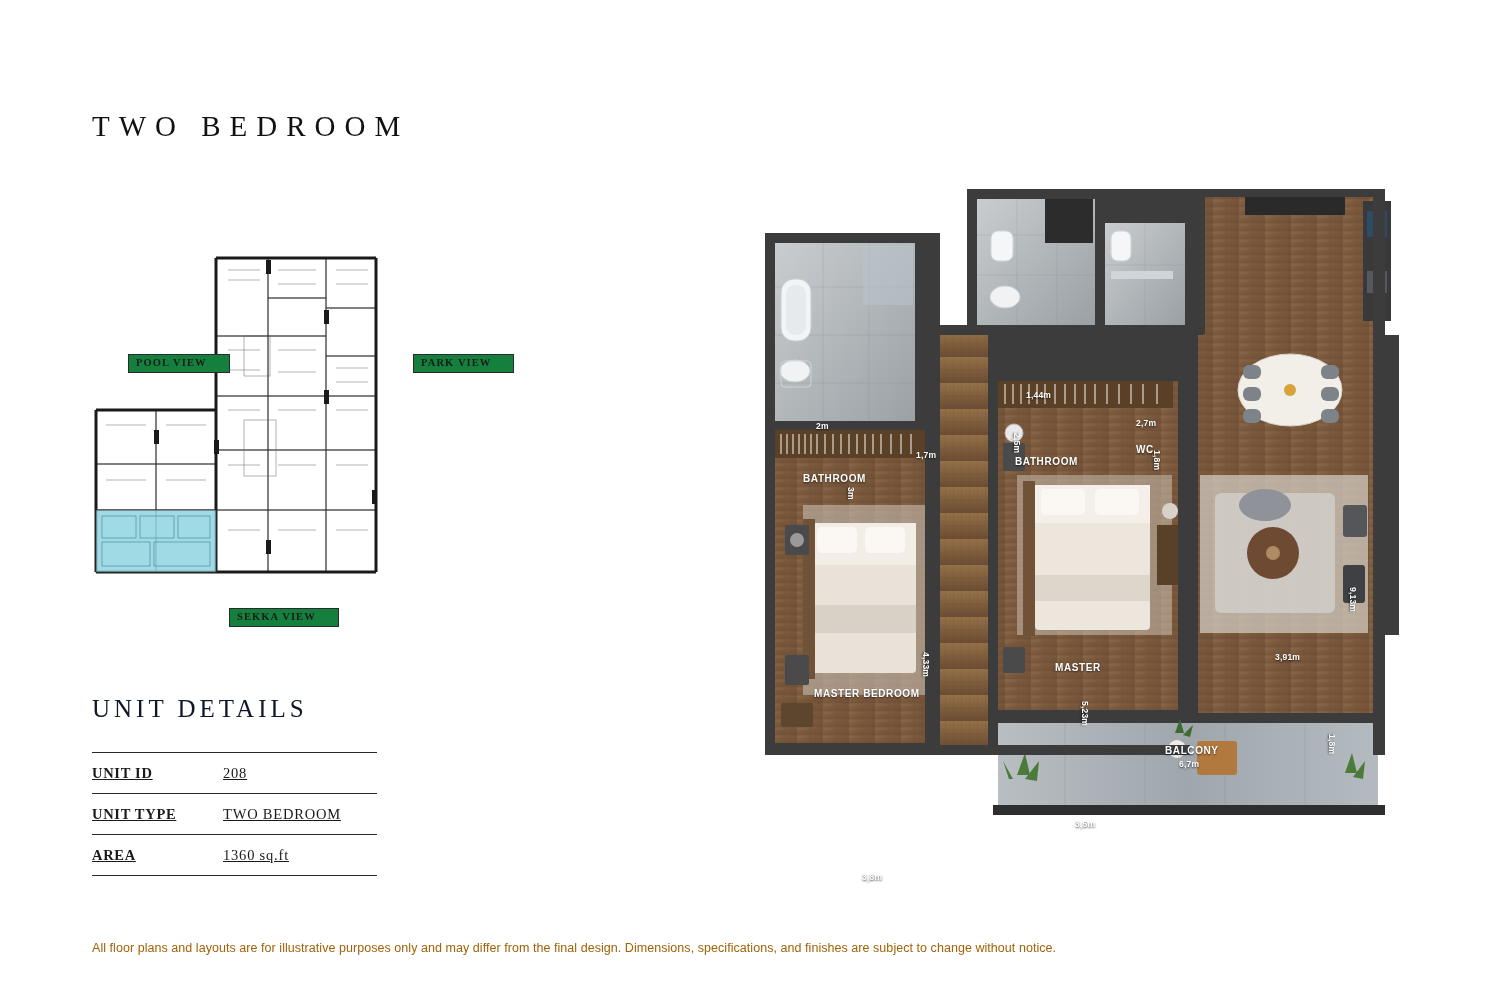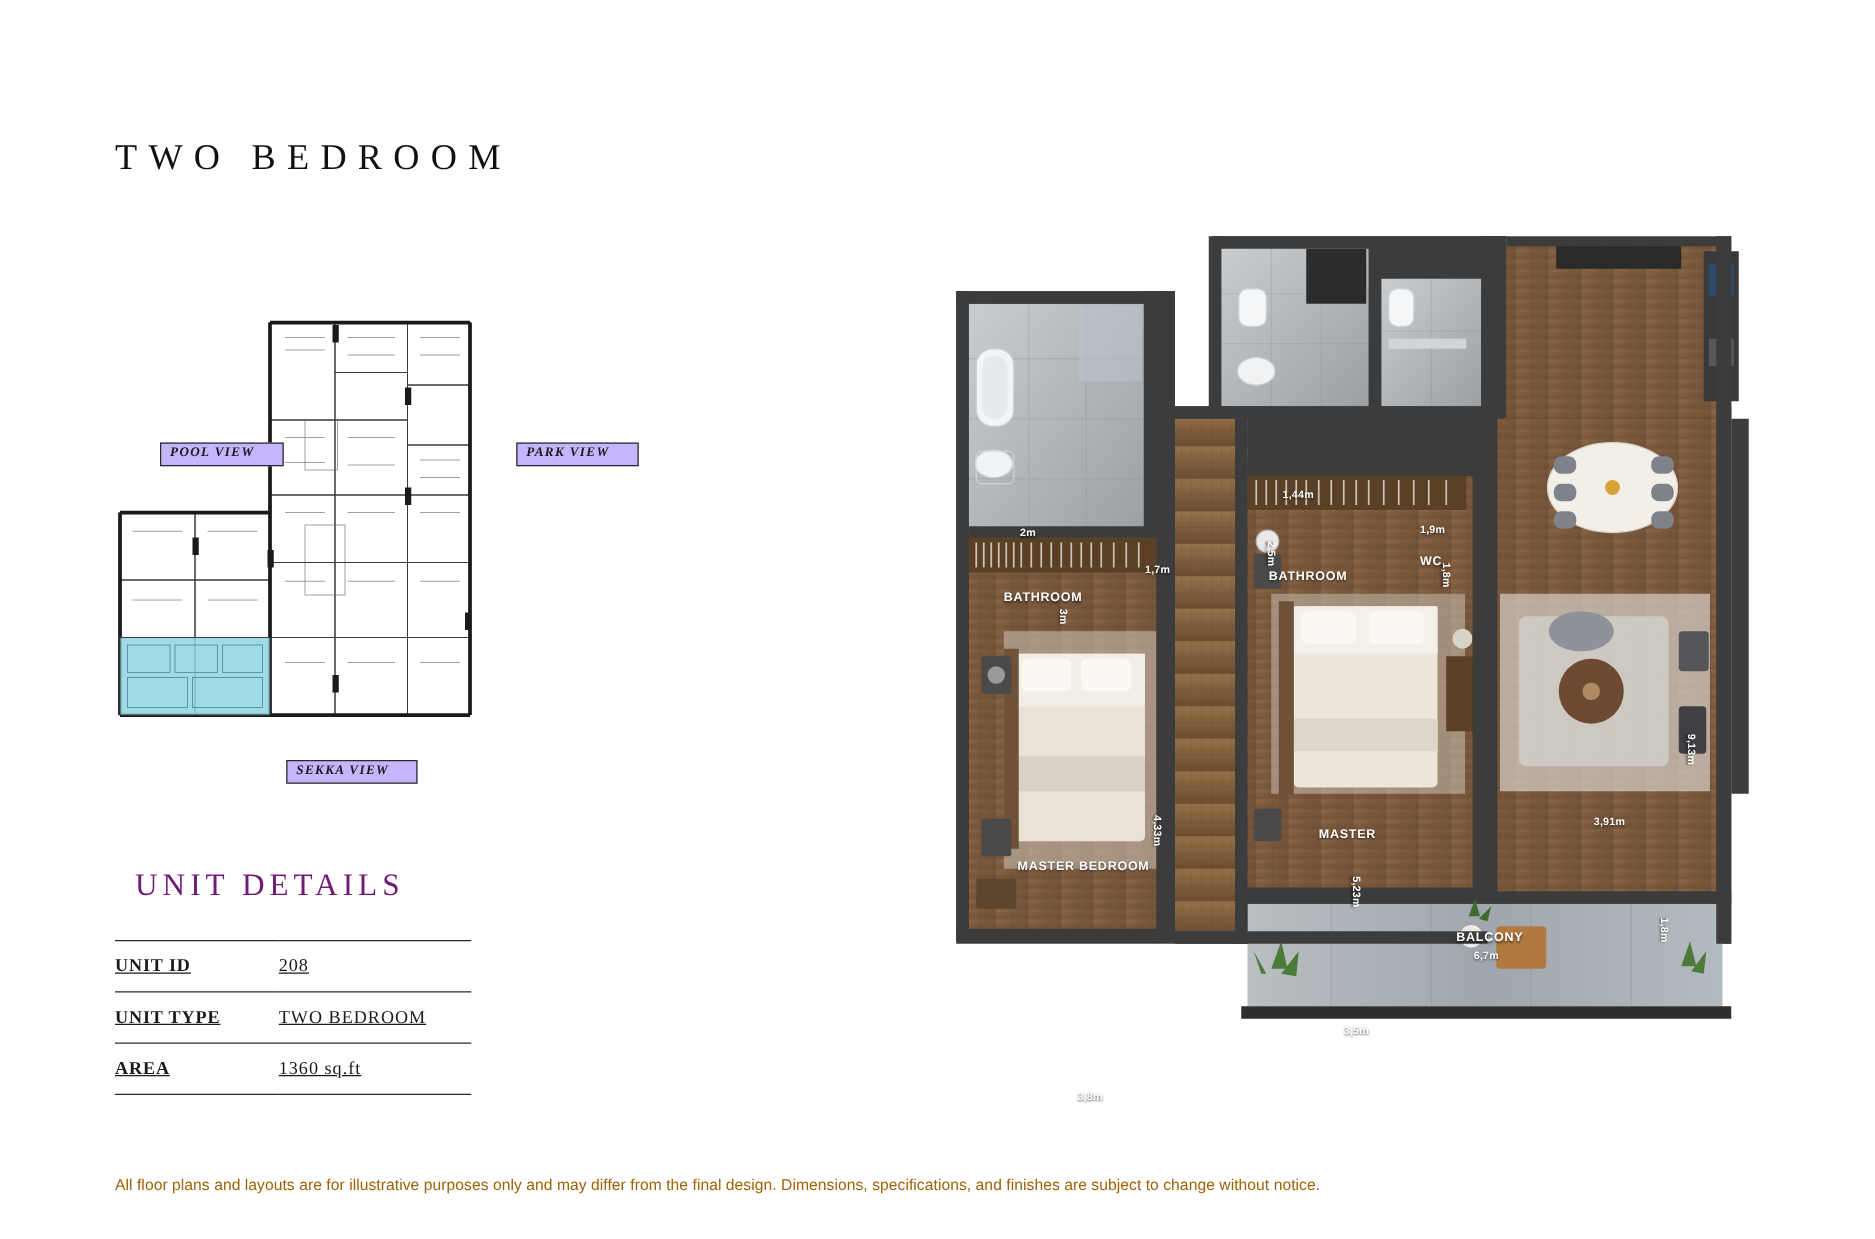--- a/index.html
+++ b/index.html
@@ -24,39 +24,38 @@
   }
 
   
   .keyplan{
     position:absolute;left:88px;top:240px;width:420px;height:400px;
   }
   .kp-svg{position:absolute;left:0;top:0;}
   .view-tag{
     position:absolute;
     border:1px solid #2b2b2b;
-    background:#c4b5fd;
+    background:#15803d;
     font-family:"Liberation Serif", serif;
     font-size:10.5px;
     letter-spacing:1.1px;
     font-weight:700;
     color:#1b1b1b;
     padding:3px 22px 3px 7px;
     white-space:nowrap;
     line-height:1;
-    font-style:italic;
   }
   #tag-pool{left:40px;top:114px;}
   #tag-park{left:325px;top:114px;}
   #tag-sekka{left:141px;top:368px;}
 
   
   .ud-title{
-    position:absolute;left:108px;top:695px;
-    font-size:25px;letter-spacing:4px;font-weight:400;color:#701a75;
+    position:absolute;left:92px;top:695px;
+    font-size:25px;letter-spacing:4px;font-weight:400;color:#0f172a;
     font-family:"Liberation Serif", serif;
   }
   .ud-table{
     position:absolute;left:92px;top:752px;width:285px;
     border-collapse:collapse;
   }
   .ud-table td{
     padding:12px 0 11px 0;
     border-bottom:1px solid #2a2a2a;
     font-size:14.5px;
@@ -459,21 +458,21 @@
     <div class="rlabel" style="left:391px;top:269px;">WC</div>
     <div class="rlabel" style="left:69px;top:513px;">MASTER BEDROOM</div>
     <div class="rlabel" style="left:310px;top:487px;">MASTER</div>
     <div class="rlabel" style="left:420px;top:570px;">BALCONY</div>
 
     <div class="dim" style="left:71px;top:246px;">2m</div>
     <div class="dim v" style="left:111px;top:312px;transform:rotate(90deg);">3m</div>
     <div class="dim" style="left:171px;top:275px;">1,7m</div>
     <div class="dim" style="left:281px;top:215px;">1,44m</div>
     <div class="dim v" style="left:277px;top:258px;transform:rotate(90deg);">2,5m</div>
-    <div class="dim" style="left:391px;top:243px;">1,9m</div>
+    <div class="dim" style="left:391px;top:243px;">2,7m</div>
     <div class="dim v" style="left:417px;top:275px;transform:rotate(90deg);">1,8m</div>
     <div class="dim v" style="left:186px;top:477px;transform:rotate(90deg);">4,33m</div>
     <div class="dim" style="left:117px;top:697px;">3,8m</div>
     <div class="dim v" style="left:345px;top:526px;transform:rotate(90deg);">5,23m</div>
     <div class="dim" style="left:330px;top:644px;">3,5m</div>
     <div class="dim v" style="left:613px;top:412px;transform:rotate(90deg);">9,13m</div>
     <div class="dim" style="left:530px;top:477px;">3,91m</div>
     <div class="dim" style="left:434px;top:584px;">6,7m</div>
     <div class="dim v" style="left:592px;top:559px;transform:rotate(90deg);">1,8m</div>
   </div>

